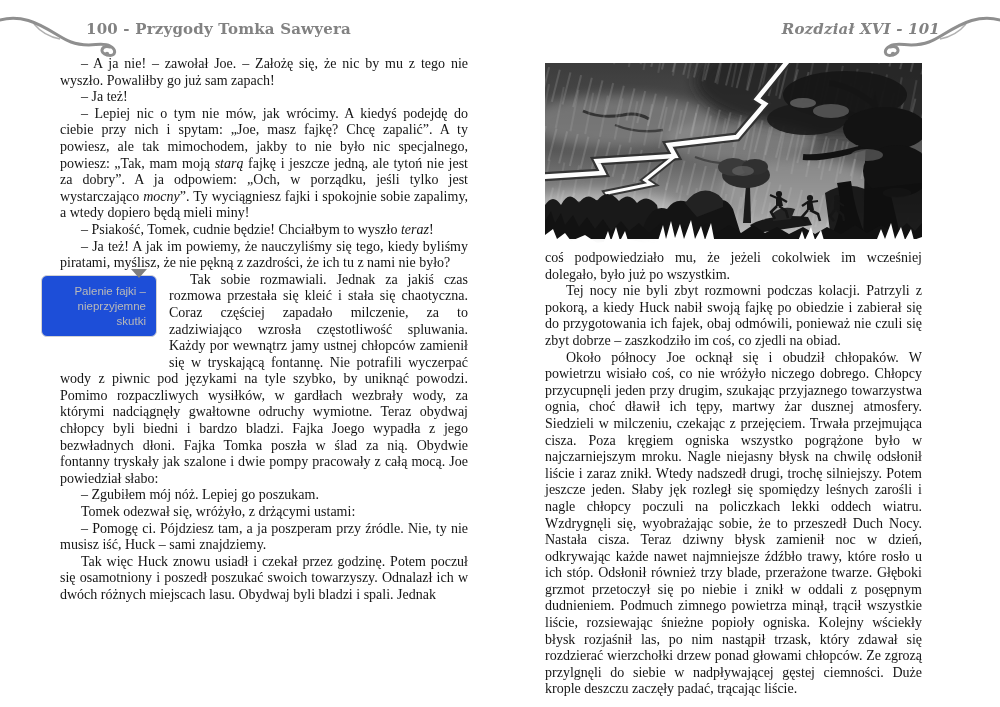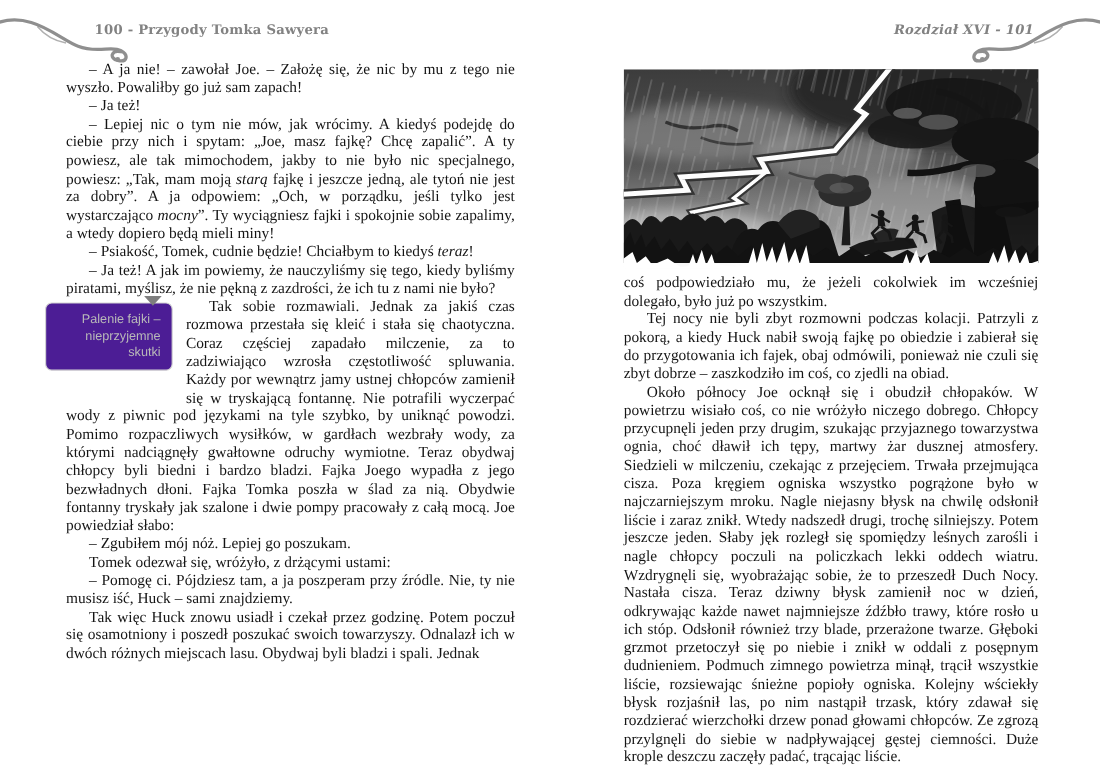--- a/index.html
+++ b/index.html
@@ -1,36 +1,36 @@
 <!DOCTYPE html>
 <html><head>
 <meta charset="utf-8">
 <style>
   html,body{margin:0;padding:0;}
   body{
     width:1000px;height:707px;background:#ffffff;position:relative;overflow:hidden;
     font-family:"Liberation Serif", serif;
     --ink:#141414; --hdr:#828282; --note:#b9b9b9; --noteBorder:#d3d3d3; --flourish:#8f8f8f;
   }
-  .hdr{position:absolute;top:20px;font-size:12px;color:var(--hdr);letter-spacing:.2px;}
+  .hdr{position:absolute;top:20px;font-size:15px;color:var(--hdr);letter-spacing:.2px;}
   .hdr-left{left:86px;font-weight:bold;font-family:"DejaVu Serif",serif;}
   .hdr-right{right:60px;font-style:italic;font-weight:bold;font-family:"DejaVu Serif",serif;text-align:center;}
   .flourish{position:absolute;top:6px;}
   .flourish.fl-left{left:0;}
   .flourish.fl-right{right:0;}
   .col{position:absolute;color:var(--ink);}
   .col-left{left:60px;top:56px;width:408px;}
-  .col-right{left:567px;top:63px;width:377px;font-family:Liberation Serif, serif;}
+  .col-right{left:545px;top:63px;width:377px;font-family:Liberation Serif, serif;}
   .col p{margin:0;text-align:justify;font-size:14px;line-height:16.6px;color:var(--ink);}
   .col p.ind{text-indent:21px;}
   .illustration{display:block;margin:0 0 6px 0;}
   .note-scope{overflow:visible;}
   .margin-note{
     float:left;width:100px;margin:3px 12px 22px -19px;position:relative;
-    border:1px solid var(--noteBorder);border-radius:6px;background:#4c1d95;
+    border:1px solid var(--noteBorder);border-radius:6px;background:#1d4ed8;
     padding:8px 10px 7px 4px;text-align:right;
     font-family:"Liberation Sans", sans-serif;font-size:11.5px;line-height:15px;color:var(--note);
   }
   .note-arrow{
     position:absolute;top:-7px;right:9px;width:0;height:0;
     border-left:8px solid transparent;border-right:8px solid transparent;
     border-top:9px solid #7e7e7e;
   }
 </style>
 </head>
@@ -50,21 +50,21 @@
 </svg>
 
 <div class="hdr hdr-left">100 - Przygody Tomka Sawyera</div>
 <div class="hdr hdr-right">Rozdział XVI - 101</div>
 
 <div class="col col-left">
   <div id="left-before">
       <p class="ind"><span>– A ja nie! – zawołał Joe. – Założę się, że nic by mu z tego nie wyszło. Powaliłby go już sam zapach!</span></p>
       <p class="ind"><span>– Ja też!</span></p>
       <p class="ind"><span>– Lepiej nic o tym nie mów, jak wrócimy. A kiedyś podejdę do ciebie przy nich i spytam: „Joe, masz fajkę? Chcę zapalić”. A ty powiesz, ale tak mimochodem, jakby to nie było nic specjalnego, powiesz: „Tak, mam moją </span><i>starą</i><span> fajkę i jeszcze jedną, ale tytoń nie jest za dobry”. A ja odpowiem: „Och, w porządku, jeśli tylko jest wystarczająco </span><i>mocny</i><span>”. Ty wyciągniesz fajki i spokojnie sobie zapalimy, a wtedy dopiero będą mieli miny!</span></p>
-      <p class="ind"><span>– Psiakość, Tomek, cudnie będzie! Chciałbym to kiedyś </span><i>teraz</i><span>!</span></p>
+      <p class="ind"><span>– Psiakość, Tomek, cudnie będzie! Chciałbym to wyszło </span><i>teraz</i><span>!</span></p>
       <p class="ind"><span>– Ja też! A jak im powiemy, że nauczyliśmy się tego, kiedy byliśmy piratami, myślisz, że nie pękną z zazdrości, że ich tu z nami nie było?</span></p>
     </div>
   <div class="note-scope">
     <aside class="margin-note">
       <div class="note-arrow"></div>
       <span>Palenie fajki –</span><br>
       <span>nieprzyjemne skutki</span>
     </aside>
     <div id="left-after">
         <p class="ind"><span>Tak sobie rozmawiali. Jednak za jakiś czas rozmowa przestała się kleić i stała się chaotyczna. Coraz częściej zapadało milczenie, za to zadziwiająco wzrosła częstotliwość spluwania. Każdy por wewnątrz jamy ustnej chłopców zamienił się w tryskającą fontannę. Nie potrafili wyczerpać wody z piwnic pod językami na tyle szybko, by uniknąć powodzi. Pomimo rozpaczliwych wysiłków, w gardłach wezbrały wody, za którymi nadciągnęły gwałtowne odruchy wymiotne. Teraz obydwaj chłopcy byli biedni i bardzo bladzi. Fajka Joego wypadła z jego bezwładnych dłoni. Fajka Tomka poszła w ślad za nią. Obydwie fontanny tryskały jak szalone i dwie pompy pracowały z całą mocą. Joe powiedział słabo:</span></p>

